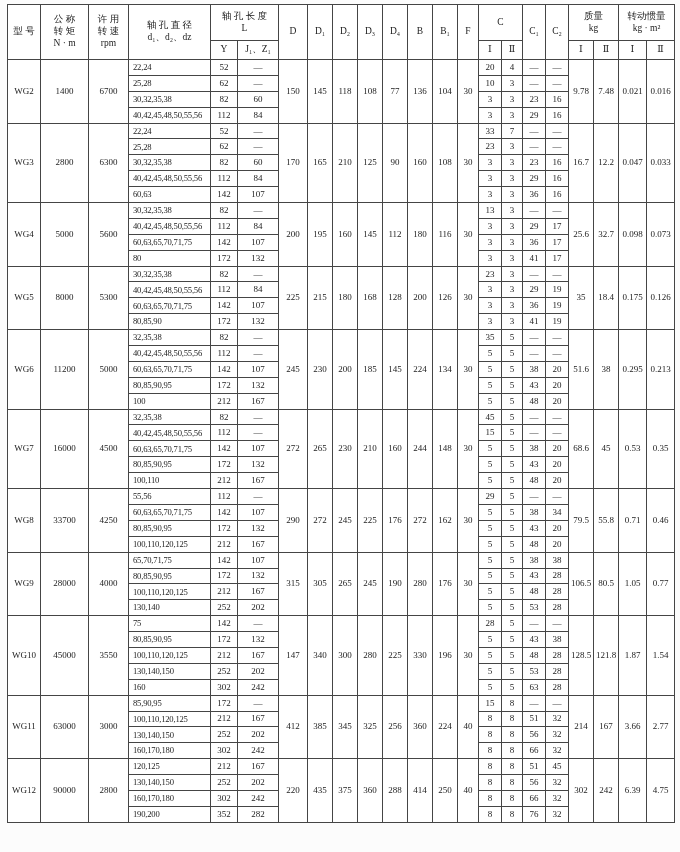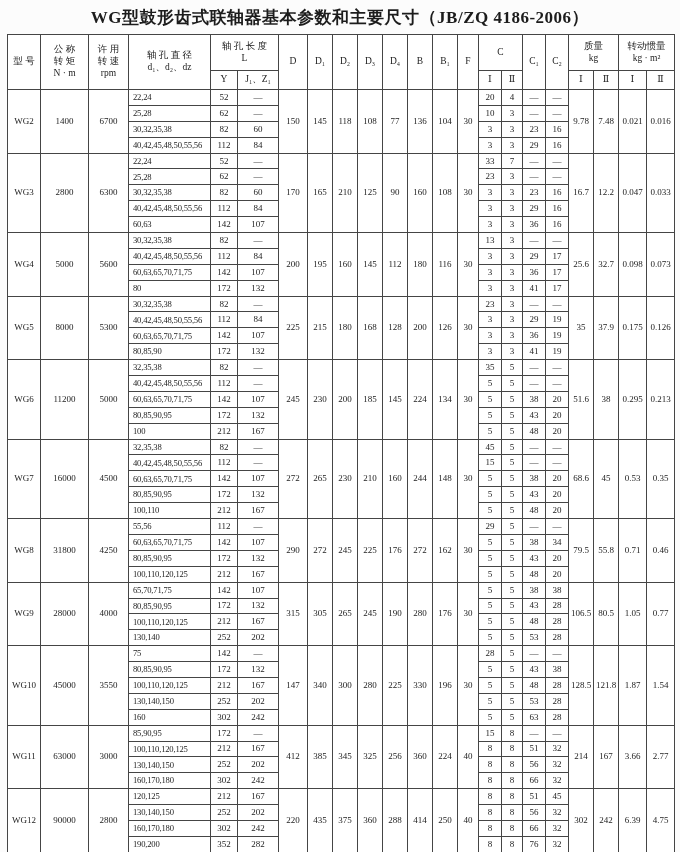--- a/index.html
+++ b/index.html
@@ -58,21 +58,20 @@
     padding-left: 4px;
     font-size: 8.6px;
     letter-spacing: -0.2px;
   }
   tbody tr.group-first td { border-top: 1px solid #222; }
 </style>
 </head>
 <body>
 
 <div class="page">
-  <div class="title">WG型鼓形齿式联轴器基本参数和主要尺寸（JB/ZQ 4186-2006）</div>
 
   <table class="spec">
     <colgroup>
       <col style="width:33px">
         <col style="width:48px">
         <col style="width:40px">
       <col style="width:82px">
         <col style="width:27px">
         <col style="width:41px">
       <col style="width:29px">
@@ -308,21 +307,21 @@
           <td rowspan="4">168</td>
           <td rowspan="4">128</td>
           <td rowspan="4">200</td>
           <td rowspan="4">126</td>
           <td rowspan="4">30</td>
           <td>23</td>
           <td>3</td>
           <td>—</td>
           <td>—</td>
           <td rowspan="4">35</td>
-          <td rowspan="4">37.9</td>
+          <td rowspan="4">18.4</td>
           <td rowspan="4">0.175</td>
           <td rowspan="4">0.126</td>
         </tr>
         <tr>
           <td class="bore">40,42,45,48,50,55,56</td>
           <td>112</td>
           <td>84</td>
           <td>3</td>
           <td>3</td>
           <td>29</td>
@@ -461,21 +460,21 @@
           <td class="bore">100,110</td>
           <td>212</td>
           <td>167</td>
           <td>5</td>
           <td>5</td>
           <td>48</td>
           <td>20</td>
         </tr>
         <tr class="group-first">
           <td rowspan="4">WG8</td>
-          <td rowspan="4">31800</td>
+          <td rowspan="4">33700</td>
           <td rowspan="4">4250</td>
           <td class="bore">55,56</td>
           <td>112</td>
           <td>—</td>
           <td rowspan="4">290</td>
           <td rowspan="4">272</td>
           <td rowspan="4">245</td>
           <td rowspan="4">225</td>
           <td rowspan="4">176</td>
           <td rowspan="4">272</td>

